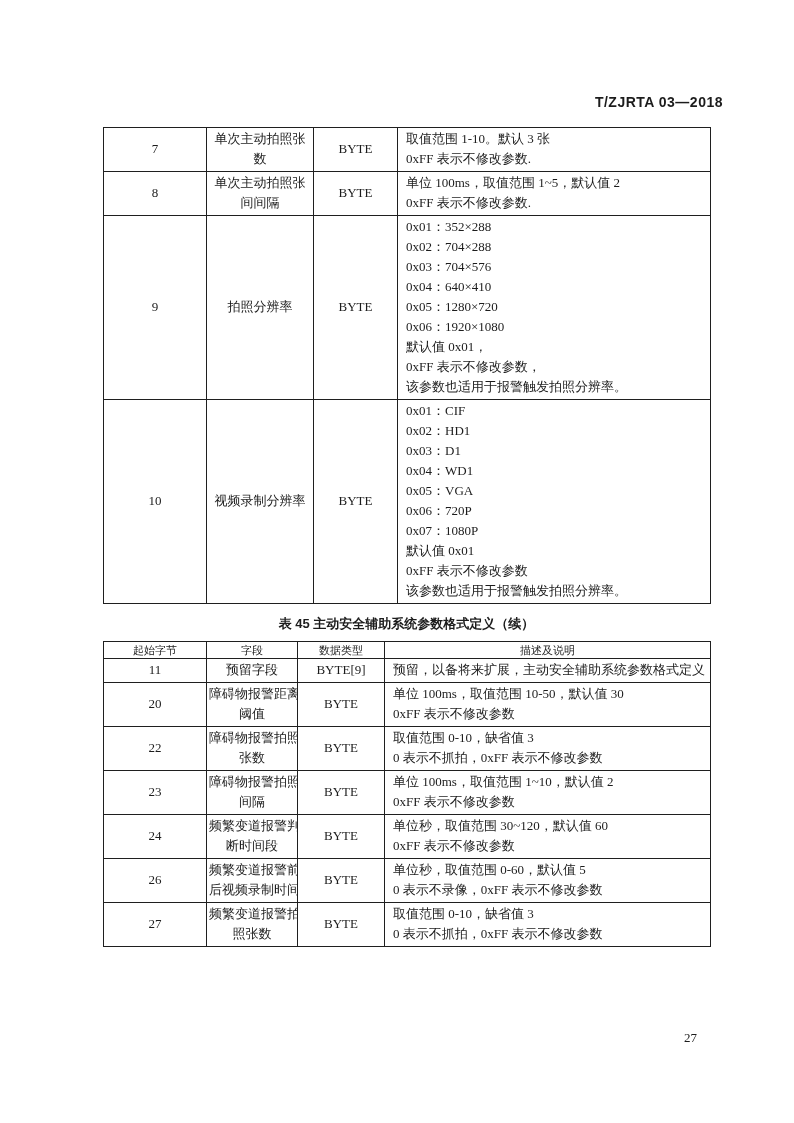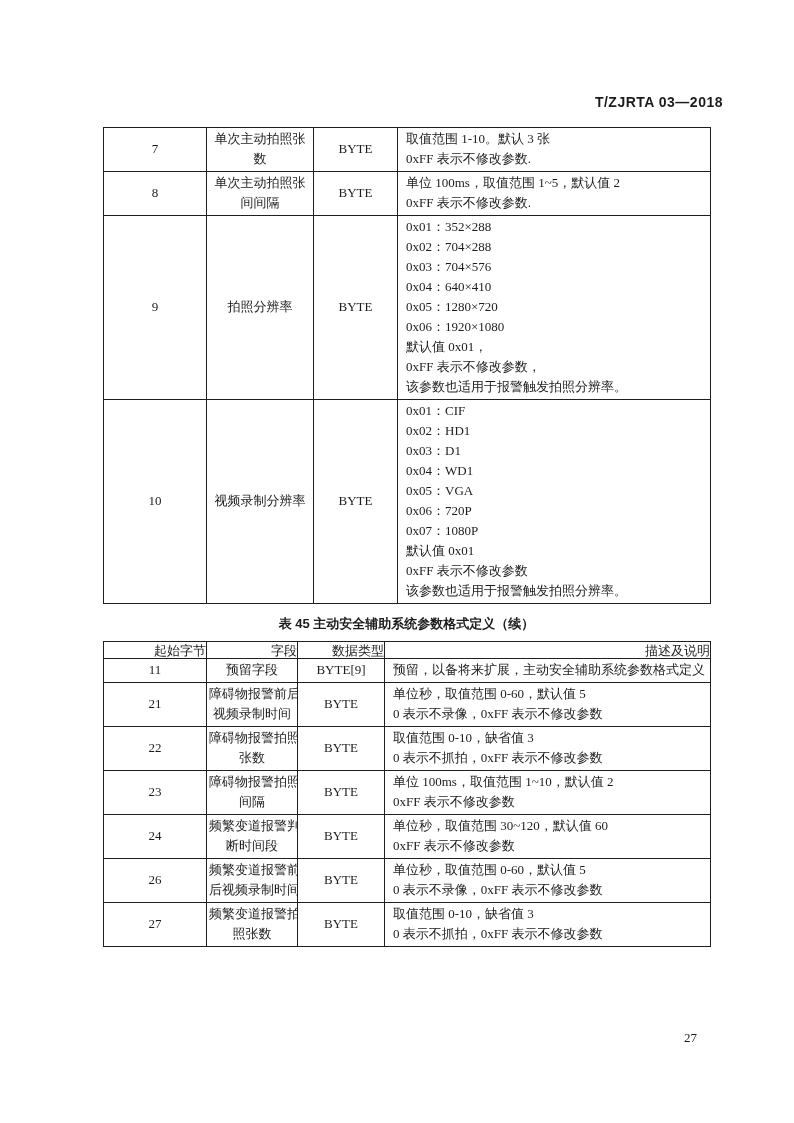--- a/index.html
+++ b/index.html
@@ -24,21 +24,21 @@
     width:607px;
   }
   .doc-table td, .doc-table th {
     border:1px solid #1f1f1f;
     font-size:13px; font-weight:normal;
     overflow:hidden;
   }
   .doc-table .ln { line-height:20px; white-space:nowrap; }
   td.c-center { text-align:center; vertical-align:middle; padding:1px 2px 2px 2px; }
   td.c-desc   { text-align:left;  vertical-align:middle; padding:1px 4px 2px 8px; }
-  th.col-h    { height:16px; line-height:15px; text-align:right; padding:0; font-size:13px; }
+  th.col-h    { height:16px; line-height:15px; text-align:center; padding:0; font-size:11px; }
 
   #table-top  { top:127px; }
   #table-main { top:641px; }
 
   .caption {
     position:absolute; left:103px; top:613px; width:607px;
     text-align:center; font-size:13px; line-height:22px;
   }
 
   .page-num {
@@ -166,110 +166,110 @@
         </td>
         <td class="c-center">
           <div class="ln">BYTE[9]</div>
         </td>
         <td class="c-desc">
           <div class="ln">预留，以备将来扩展，主动安全辅助系统参数格式定义</div>
         </td>
       </tr>
       <tr>
         <td class="c-center">
-          <div class="ln">21</div>
-        </td>
-        <td class="c-center">
-          <div class="ln">障碍物报警前后</div>
-          <div class="ln">视频录制时间</div>
+          <div class="ln">20</div>
+        </td>
+        <td class="c-center">
+          <div class="ln">障碍物报警距离</div>
+          <div class="ln">阈值</div>
+        </td>
+        <td class="c-center">
+          <div class="ln">BYTE</div>
+        </td>
+        <td class="c-desc">
+          <div class="ln">单位 100ms，取值范围 10-50，默认值 30</div>
+          <div class="ln">0xFF 表示不修改参数</div>
+        </td>
+      </tr>
+      <tr>
+        <td class="c-center">
+          <div class="ln">22</div>
+        </td>
+        <td class="c-center">
+          <div class="ln">障碍物报警拍照</div>
+          <div class="ln">张数</div>
+        </td>
+        <td class="c-center">
+          <div class="ln">BYTE</div>
+        </td>
+        <td class="c-desc">
+          <div class="ln">取值范围 0-10，缺省值 3</div>
+          <div class="ln">0 表示不抓拍，0xFF 表示不修改参数</div>
+        </td>
+      </tr>
+      <tr>
+        <td class="c-center">
+          <div class="ln">23</div>
+        </td>
+        <td class="c-center">
+          <div class="ln">障碍物报警拍照</div>
+          <div class="ln">间隔</div>
+        </td>
+        <td class="c-center">
+          <div class="ln">BYTE</div>
+        </td>
+        <td class="c-desc">
+          <div class="ln">单位 100ms，取值范围 1~10，默认值 2</div>
+          <div class="ln">0xFF 表示不修改参数</div>
+        </td>
+      </tr>
+      <tr>
+        <td class="c-center">
+          <div class="ln">24</div>
+        </td>
+        <td class="c-center">
+          <div class="ln">频繁变道报警判</div>
+          <div class="ln">断时间段</div>
+        </td>
+        <td class="c-center">
+          <div class="ln">BYTE</div>
+        </td>
+        <td class="c-desc">
+          <div class="ln">单位秒，取值范围 30~120，默认值 60</div>
+          <div class="ln">0xFF 表示不修改参数</div>
+        </td>
+      </tr>
+      <tr>
+        <td class="c-center">
+          <div class="ln">26</div>
+        </td>
+        <td class="c-center">
+          <div class="ln">频繁变道报警前</div>
+          <div class="ln">后视频录制时间</div>
         </td>
         <td class="c-center">
           <div class="ln">BYTE</div>
         </td>
         <td class="c-desc">
           <div class="ln">单位秒，取值范围 0-60，默认值 5</div>
           <div class="ln">0 表示不录像，0xFF 表示不修改参数</div>
         </td>
       </tr>
       <tr>
         <td class="c-center">
-          <div class="ln">22</div>
-        </td>
-        <td class="c-center">
-          <div class="ln">障碍物报警拍照</div>
-          <div class="ln">张数</div>
+          <div class="ln">27</div>
+        </td>
+        <td class="c-center">
+          <div class="ln">频繁变道报警拍</div>
+          <div class="ln">照张数</div>
         </td>
         <td class="c-center">
           <div class="ln">BYTE</div>
         </td>
         <td class="c-desc">
           <div class="ln">取值范围 0-10，缺省值 3</div>
           <div class="ln">0 表示不抓拍，0xFF 表示不修改参数</div>
         </td>
       </tr>
-      <tr>
-        <td class="c-center">
-          <div class="ln">23</div>
-        </td>
-        <td class="c-center">
-          <div class="ln">障碍物报警拍照</div>
-          <div class="ln">间隔</div>
-        </td>
-        <td class="c-center">
-          <div class="ln">BYTE</div>
-        </td>
-        <td class="c-desc">
-          <div class="ln">单位 100ms，取值范围 1~10，默认值 2</div>
-          <div class="ln">0xFF 表示不修改参数</div>
-        </td>
-      </tr>
-      <tr>
-        <td class="c-center">
-          <div class="ln">24</div>
-        </td>
-        <td class="c-center">
-          <div class="ln">频繁变道报警判</div>
-          <div class="ln">断时间段</div>
-        </td>
-        <td class="c-center">
-          <div class="ln">BYTE</div>
-        </td>
-        <td class="c-desc">
-          <div class="ln">单位秒，取值范围 30~120，默认值 60</div>
-          <div class="ln">0xFF 表示不修改参数</div>
-        </td>
-      </tr>
-      <tr>
-        <td class="c-center">
-          <div class="ln">26</div>
-        </td>
-        <td class="c-center">
-          <div class="ln">频繁变道报警前</div>
-          <div class="ln">后视频录制时间</div>
-        </td>
-        <td class="c-center">
-          <div class="ln">BYTE</div>
-        </td>
-        <td class="c-desc">
-          <div class="ln">单位秒，取值范围 0-60，默认值 5</div>
-          <div class="ln">0 表示不录像，0xFF 表示不修改参数</div>
-        </td>
-      </tr>
-      <tr>
-        <td class="c-center">
-          <div class="ln">27</div>
-        </td>
-        <td class="c-center">
-          <div class="ln">频繁变道报警拍</div>
-          <div class="ln">照张数</div>
-        </td>
-        <td class="c-center">
-          <div class="ln">BYTE</div>
-        </td>
-        <td class="c-desc">
-          <div class="ln">取值范围 0-10，缺省值 3</div>
-          <div class="ln">0 表示不抓拍，0xFF 表示不修改参数</div>
-        </td>
-      </tr>
     </tbody>
 </table>
 
 <div class="page-num">27</div>
 
 </body></html>

